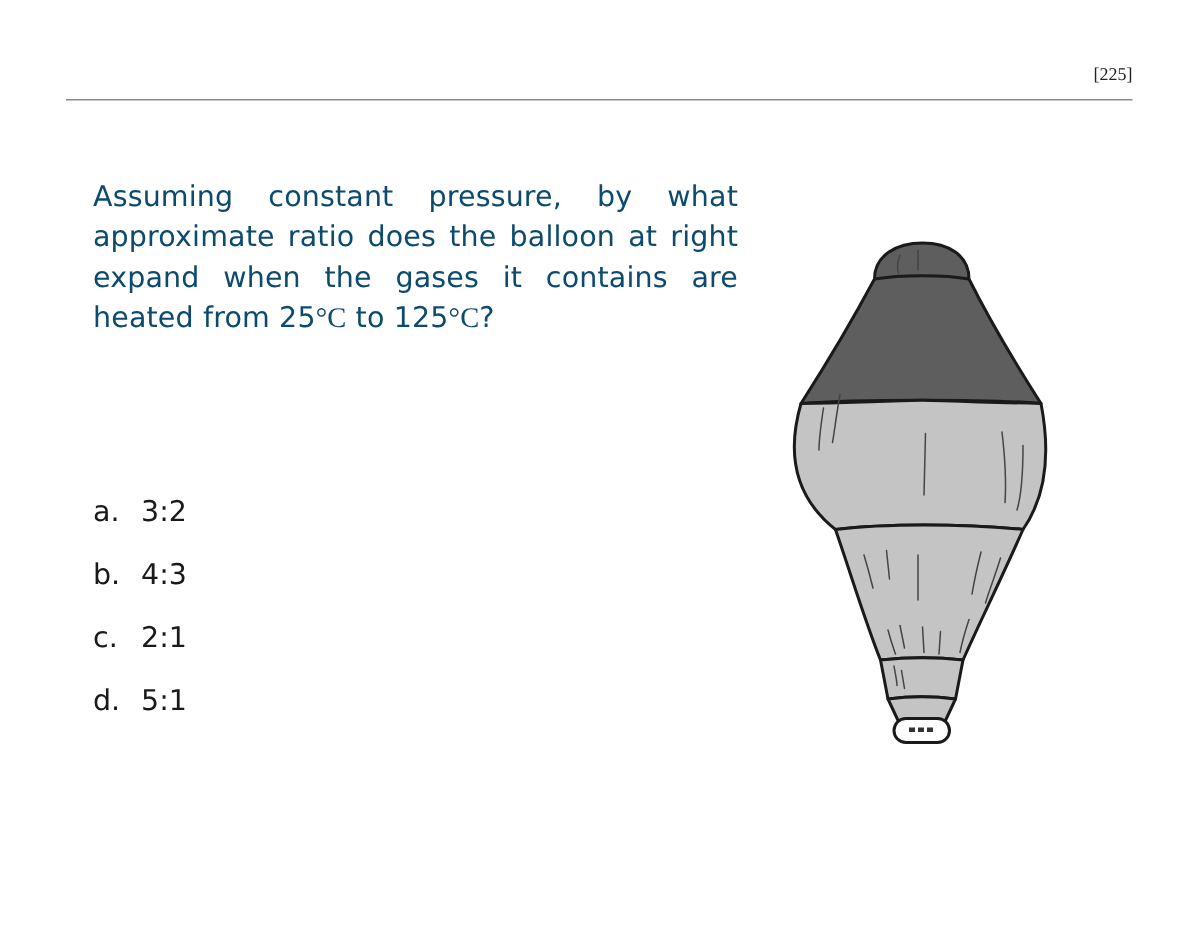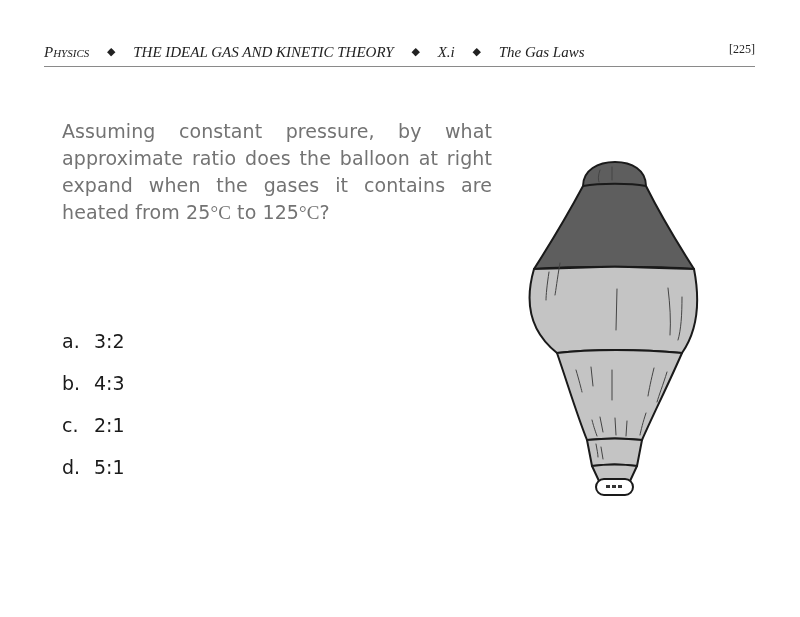--- a/index.html
+++ b/index.html
@@ -11,43 +11,34 @@
       font-style: italic; font-size: 15px; color: #222;
     }
     .header .crumbs { position: absolute; left: 0; top: 4px; white-space: nowrap; }
     .header .crumb { display: inline-block; }
     .header .smallcaps { font-variant: small-caps; }
     .header .sep { display: inline-block; font-style: normal; font-size: 11px; margin: 0 14px 0 14px; position: relative; top: -2px; }
     .header .page-num { position: absolute; right: 0; top: 2px; font-style: normal; font-size: 12px; }
     .question {
       position: absolute; left: 62px; top: 118px; width: 430px;
       font-family: "DejaVu Sans", "Liberation Sans", sans-serif;
-      font-size: 19px; line-height: 27px; color: #737373;
+      font-size: 19px; line-height: 27px; color: #0c4a6e;
       text-align: justify; letter-spacing: 0.1px;
     }
     .question .deg { font-family: "Liberation Serif", serif; font-size: 19px; }
     .options { position: absolute; left: 62px; top: 328px; margin: 0; padding: 0; list-style: none;
       font-family: "DejaVu Sans", "Liberation Sans", sans-serif; font-size: 19px; color: #1a1a1a; }
     .options li { height: 42px; line-height: 27px; display: flex; }
     .options .letter { width: 32px; }
     .balloon { position: absolute; left: 520px; top: 155px; width: 190px; height: 350px; }
   </style>
 </head>
 <body>
 
 <div class="header">
-  <div class="crumbs">
-    <span class="crumb smallcaps">Physics</span>
-    <span class="sep">◆</span>
-    <span class="crumb">THE IDEAL GAS AND KINETIC THEORY</span>
-    <span class="sep">◆</span>
-    <span class="crumb">X.i</span>
-    <span class="sep">◆</span>
-    <span class="crumb">The Gas Laws</span>
-  </div>
   <span class="page-num">[225]</span>
 </div>
 
 <div class="question"><span>Assuming constant pressure, by what approximate ratio does the balloon at right expand when the gases it contains are heated from 25</span><span class="deg">°C</span><span> to 125</span><span class="deg">°C</span><span>?</span></div>
 
 <ul class="options">
   <li>
       <span class="letter">a.</span>
       <span>3:2</span>
     </li>

